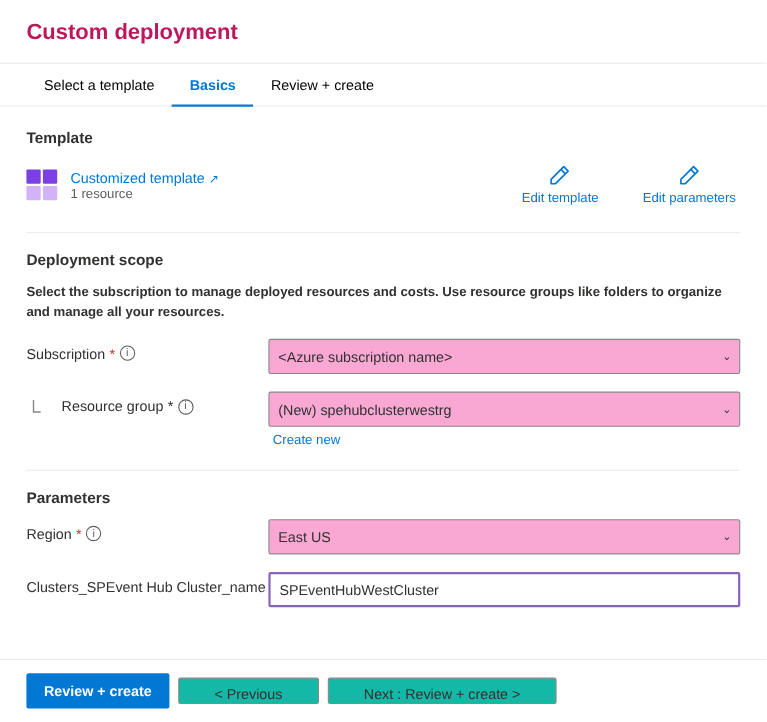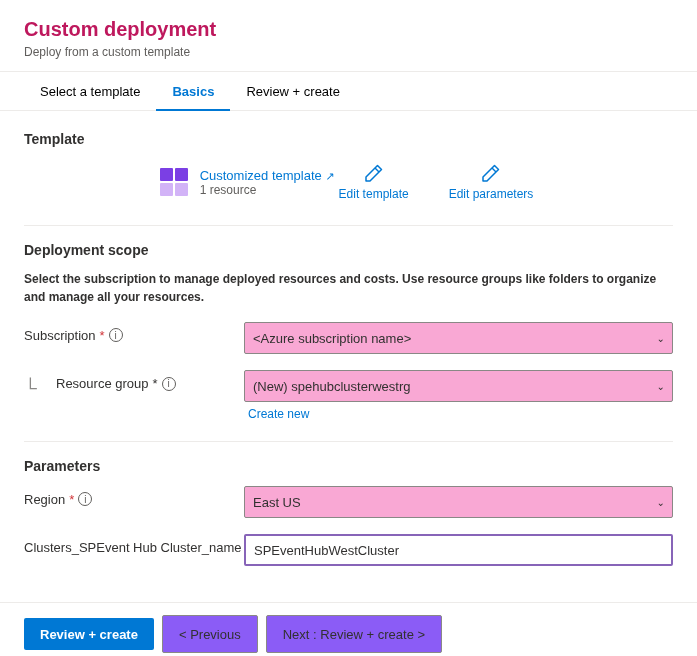--- a/index.html
+++ b/index.html
@@ -54,21 +54,21 @@
     }
     .section-label {
       font-size: 14px;
       font-weight: 700;
       color: #323130;
       margin-bottom: 12px;
     }
     .template-row {
       display: flex;
       align-items: center;
-      justify-content: center;
+      justify-content: space-between;
       margin-bottom: 20px;
     }
     .template-left {
       display: flex;
       align-items: center;
       gap: 12px;
     }
     .template-icon {
       display: grid;
       grid-template-columns: 1fr 1fr;
@@ -231,49 +231,48 @@
       color: #fff;
       border: none;
       border-radius: 2px;
       padding: 6px 16px;
       font-size: 13px;
       font-weight: 600;
       cursor: pointer;
       height: 32px;
     }
     .btn-secondary {
-      background: #8b5cf6;
+      background: #14b8a6;
       color: #323130;
       border: 1px solid #8a8886;
       border-radius: 2px;
-      padding: 6px 16px;
-      font-size: 13px;
-      cursor: pointer;
-      height: 38px;
+      padding: 6px 32px;
+      font-size: 13px;
+      cursor: pointer;
+      height: 24px;
     }
     .divider-line {
       border: none;
       border-top: 1px solid #edebe9;
       margin: 16px 0;
     }
     .rg-label-container {
       display: flex;
       align-items: center;
       gap: 4px;
       width: 188px;
       min-width: 188px;
       padding-top: 6px;
     }
   </style>
 </head>
 <body>
 
 <div class="page-header">
   <div class="page-title">Custom deployment</div>
-  <div class="page-subtitle">Deploy from a custom template</div>
 </div>
 
 <div class="tabs-bar">
   <div class="tab">Select a template</div>
   <div class="tab active">Basics</div>
   <div class="tab">Review + create</div>
 </div>
 
 <div class="main-content">
 

